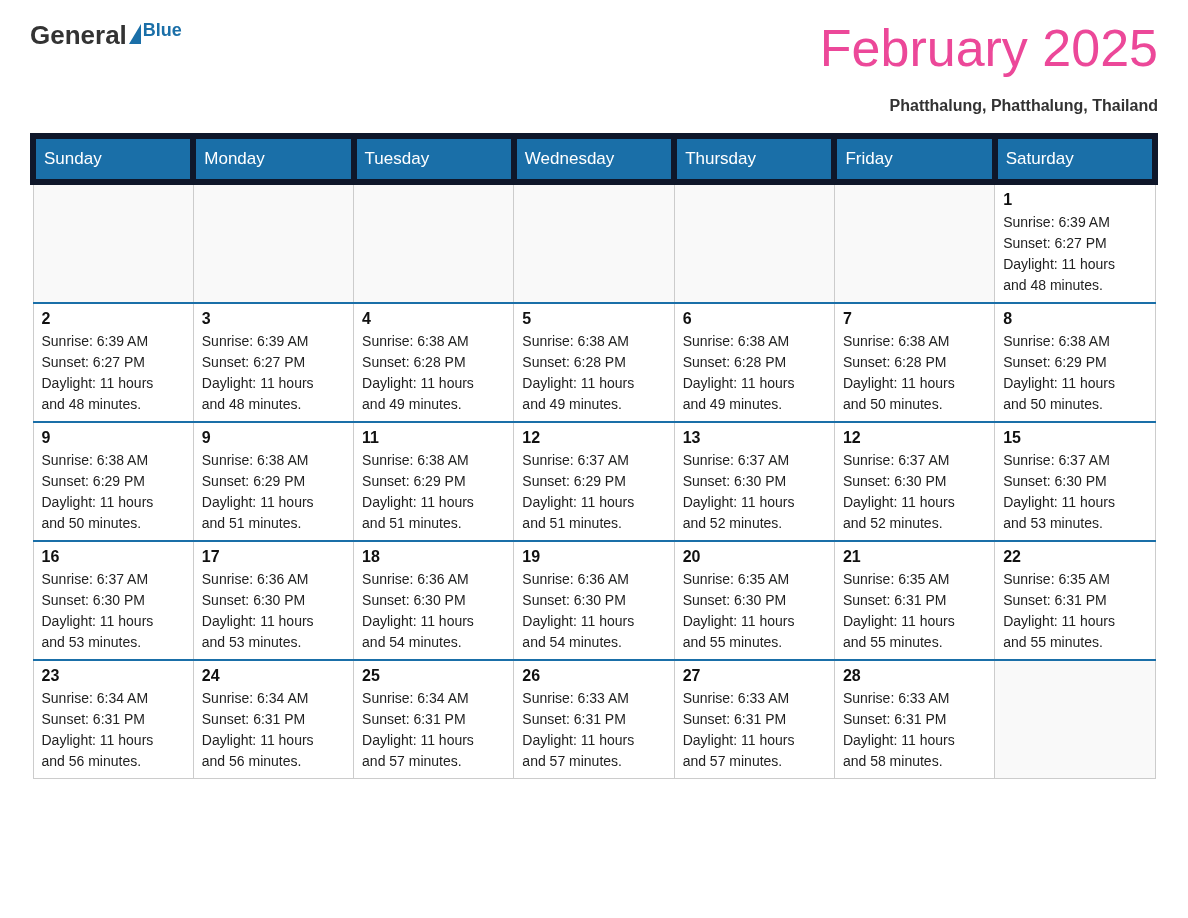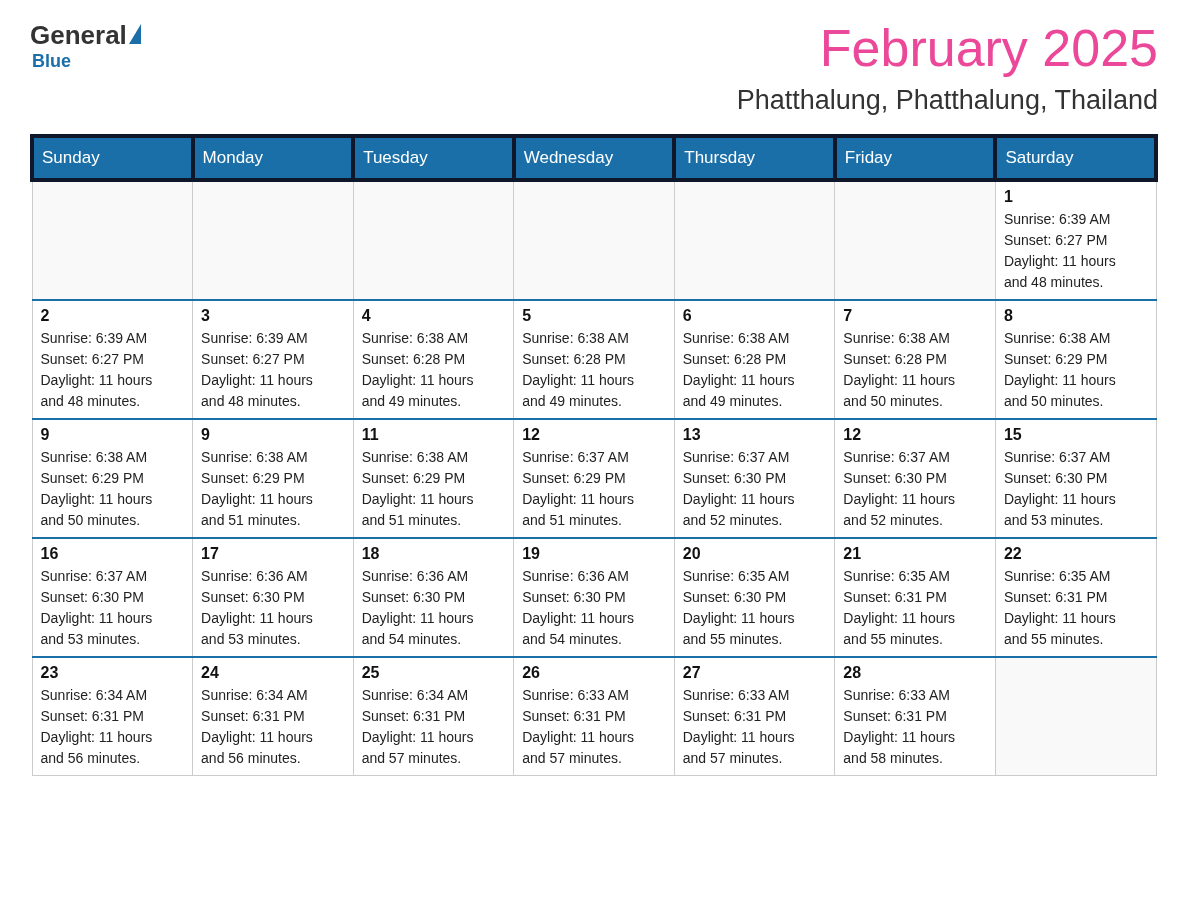--- a/index.html
+++ b/index.html
@@ -11,21 +11,21 @@
       min-height: 918px;
     }
     .header-area {
       display: flex;
       justify-content: space-between;
       align-items: flex-start;
       margin-bottom: 18px;
     }
     .logo-area {
       display: flex;
-      flex-direction: column;
+      flex-direction: row;
       align-items: flex-start;
     }
     .logo-text {
       display: flex;
       align-items: center;
       font-size: 26px;
       font-weight: bold;
       color: #333;
     }
     .logo-general { color: #333; }
@@ -41,37 +41,38 @@
     .title-area {
       text-align: right;
     }
     .month-title {
       font-size: 52px;
       font-weight: normal;
       color: #ec4899;
       line-height: 1.1;
     }
     .location-title {
-      font-size: 27px;
+      font-size: 16px;
       color: #333;
-      margin-top: 8px;
+      margin-top: 20px;
+      font-weight: bold;
     }
     .calendar-table {
       width: 100%;
       border-collapse: collapse;
       table-layout: fixed;
     }
     .calendar-table th {
       background-color: #1a6fa8;
       color: #fff;
       padding: 10px 8px;
       text-align: left;
       font-size: 17px;
       font-weight: normal;
-      border: 4px solid #0f172a;
+      border: 6px solid #0f172a;
     }
     .calendar-table td {
       vertical-align: top;
       padding: 6px 8px;
       border: 1px solid #ccc;
       height: 110px;
       font-size: 12.5px;
       color: #222;
     }
     .day-number {

